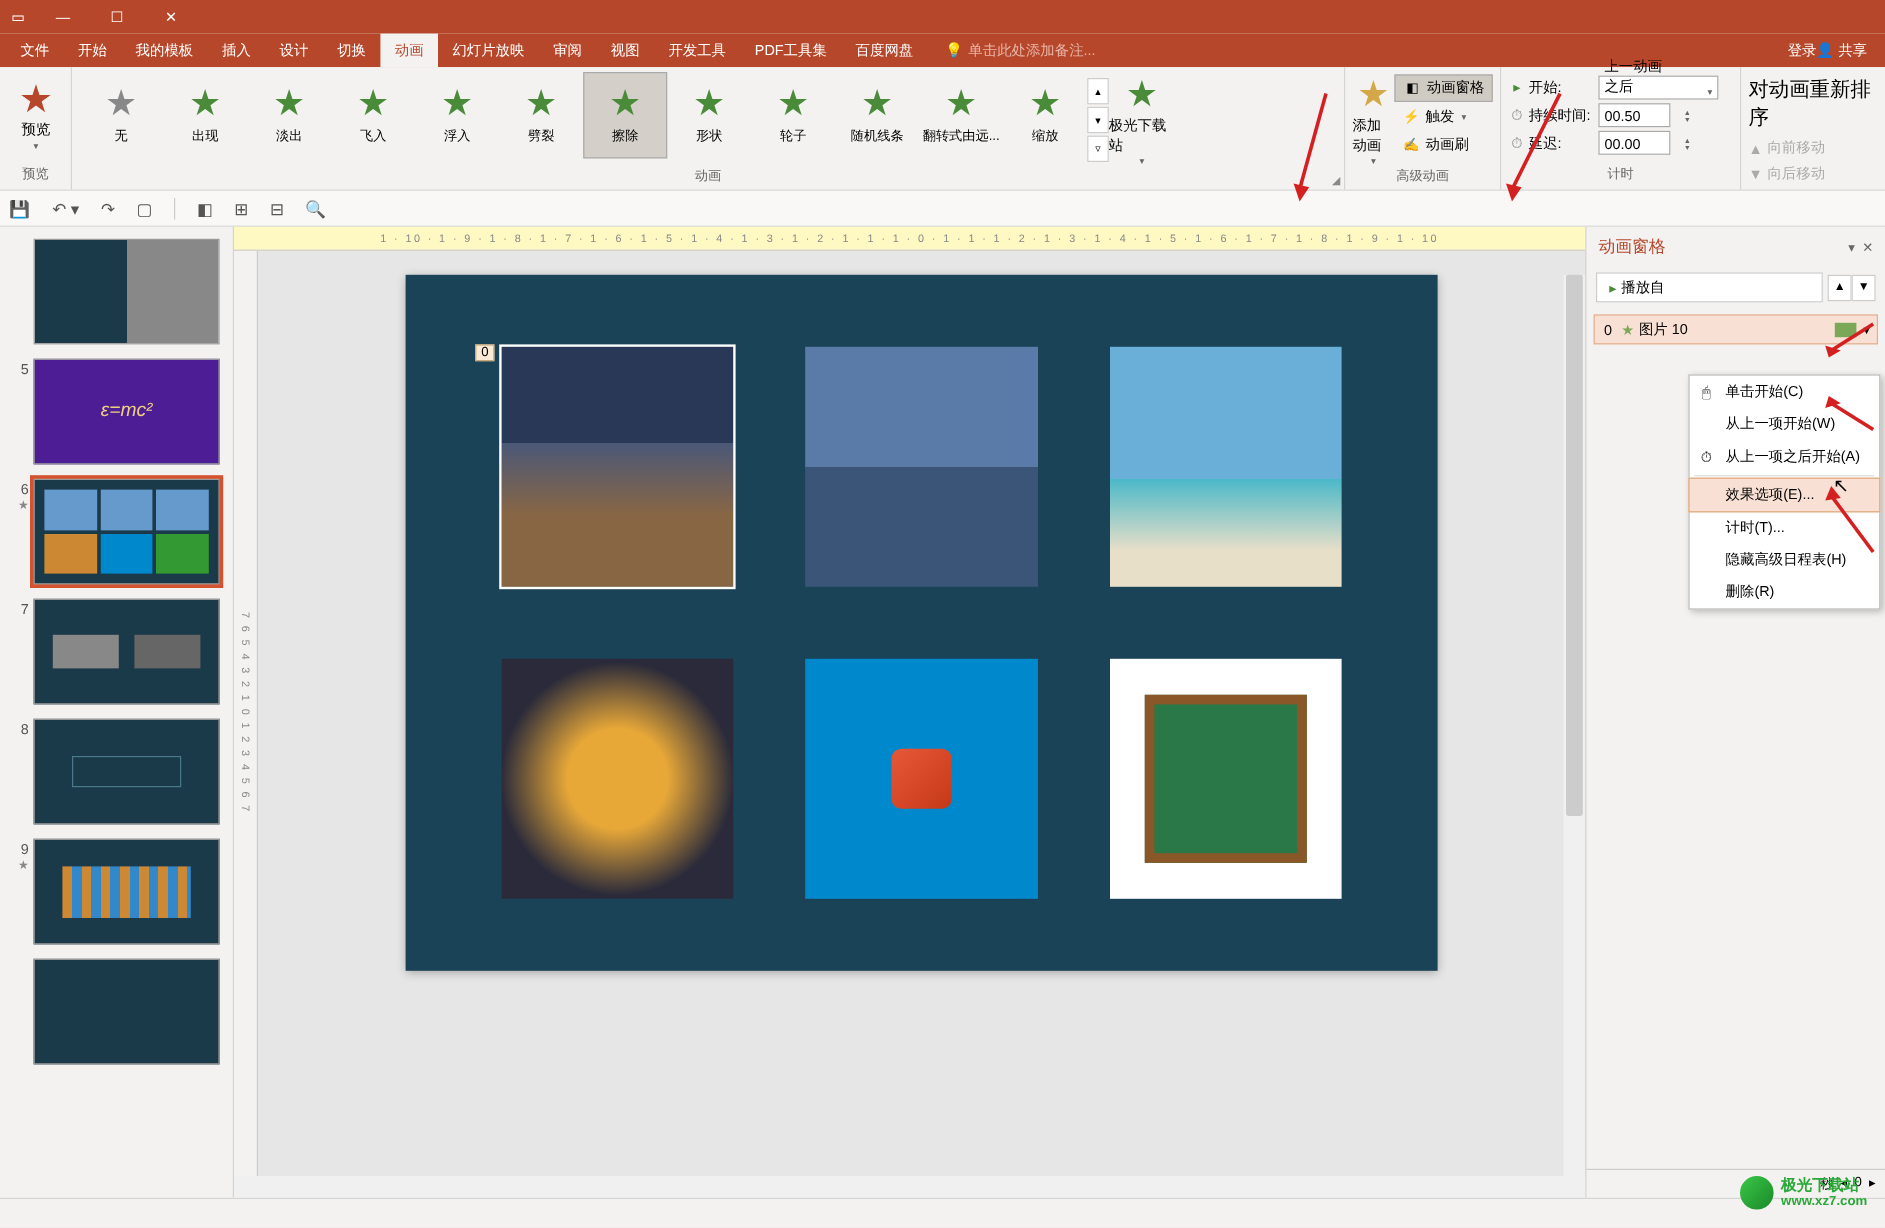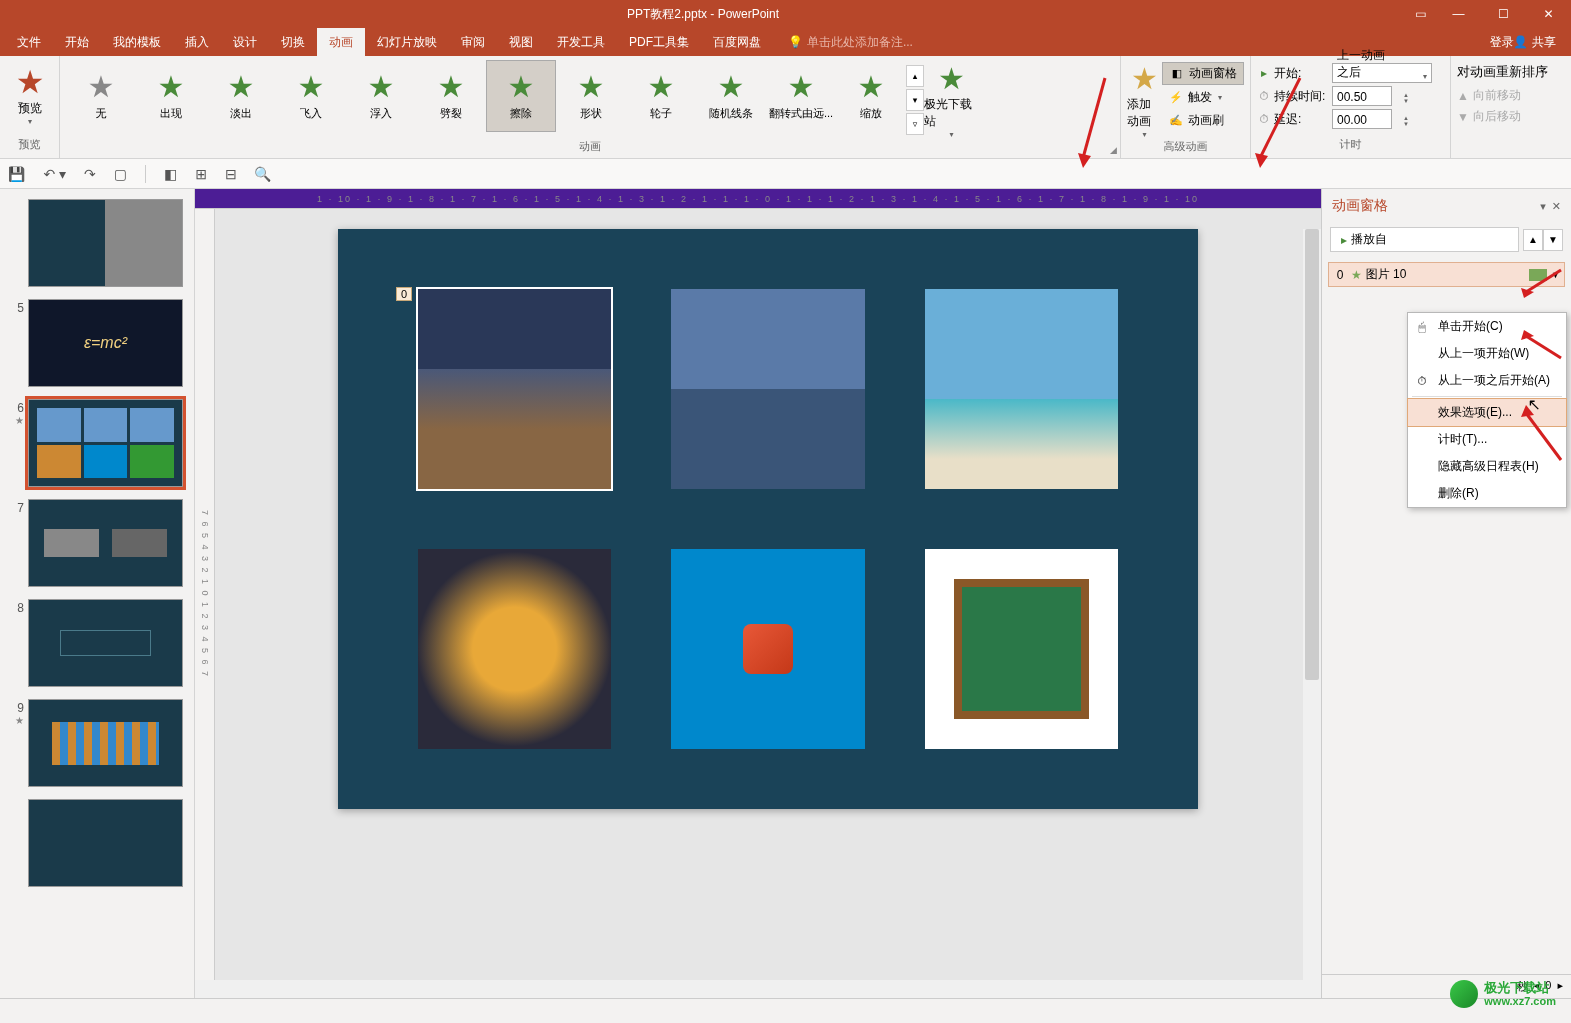--- a/index.html
+++ b/index.html
@@ -53,49 +53,49 @@
 
 .timing-group { display: flex; flex-direction: column; gap: 3px; padding-top: 3px; }
 .timing-row { display: flex; align-items: center; gap: 3px; font-size: 12px; }
 .timing-row .t-icon { width: 14px; text-align: center; }
 .timing-row .t-label { width: 55px; }
 .timing-row .t-input { border: 1px solid #aaa; background: #fff; padding: 1px 4px; width: 100px; height: 20px; display: flex; align-items: flex-end; justify-content: space-between; gap: 36px; }
 .timing-row .spinner { width: 60px; }
 .spin-arrows { display: flex; flex-direction: column; font-size: 6px; line-height: 1; color: #666; }
 
 .reorder-group { display: flex; flex-direction: column; gap: 2px; padding-top: 3px; }
-.reorder-title { font-size: 13px; margin-bottom: 3px; font-family: Liberation Mono, monospace; }
+.reorder-title { font-size: 17px; margin-bottom: 3px; font-family: Liberation Mono, monospace; }
 .reorder-btn { display: flex; align-items: center; gap: 4px; font-size: 12px; color: #aaa; padding: 1px 0; }
 
 
 .qat { height: 30px; background: #f9f8f7; border-bottom: 1px solid #d4d4d4; display: flex; align-items: center; padding: 0 8px; gap: 18px; }
 .qat-btn { color: #555; font-size: 14px; cursor: pointer; }
 .qat .sep { width: 1px; height: 18px; background: #ccc; }
 
 
 .body-area { display: flex; height: calc(1023px - 28px - 28px - 103px - 30px - 25px); }
 
 
 .thumbs { width: 195px; background: #f3f2f1; border-right: 1px solid #d4d4d4; overflow-y: auto; padding: 4px 0; }
 .thumb-item { display: flex; align-items: flex-start; padding: 6px 8px; gap: 4px; }
 .thumb-num { width: 16px; text-align: right; font-size: 12px; color: #555; padding-top: 2px; }
 .thumb-star { font-size: 10px; color: #888; }
 .thumb-img { width: 155px; height: 88px; background: #1a3a4a; border: 1px solid #999; position: relative; overflow: hidden; }
 .thumb-item.selected .thumb-img { outline: 3px solid #d35230; }
 .thumb-img.einstein { background: linear-gradient(to right, #1a3a4a 50%, #888 50%); }
-.thumb-img.formula { background: #0f172a; display: flex; align-items: center; justify-content: center; color: #f0d080; font-style: italic; font-size: 16px; }
+.thumb-img.formula { background: #4c1d95; display: flex; align-items: center; justify-content: center; color: #f0d080; font-style: italic; font-size: 16px; }
 .thumb-grid { display: grid; grid-template-columns: repeat(3, 1fr); grid-template-rows: repeat(2, 1fr); gap: 3px; padding: 8px; height: 100%; }
 .thumb-grid > div { background: #6699cc; }
 .thumb-grid > div:nth-child(4) { background: #cc8833; }
 .thumb-grid > div:nth-child(5) { background: #0088cc; }
 .thumb-grid > div:nth-child(6) { background: #339933; }
 
 
 .canvas-area { flex: 1; background: #e6e6e6; display: flex; flex-direction: column; position: relative; }
-.h-ruler { height: 20px; background: #4c1d95; border-bottom: 1px solid #ccc; font-size: 9px; color: #888; display: flex; align-items: center; justify-content: center; letter-spacing: 30px; }
+.h-ruler { height: 20px; background: #fef9c3; border-bottom: 1px solid #ccc; font-size: 9px; color: #888; display: flex; align-items: center; justify-content: center; letter-spacing: 30px; }
 .canvas-scroll { flex: 1; display: flex; position: relative; overflow: hidden; }
 .v-ruler { width: 20px; background: #f3f2f1; border-right: 1px solid #ccc; writing-mode: vertical-lr; font-size: 9px; color: #888; display: flex; align-items: center; justify-content: center; letter-spacing: 35px; }
 .slide-wrap { flex: 1; display: flex; align-items: flex-start; justify-content: center; padding: 20px; overflow: auto; }
 .slide { width: 860px; height: 580px; background: #1a4358; box-shadow: 0 2px 8px rgba(0,0,0,0.3); position: relative; }
 .slide-grid { display: grid; grid-template-columns: repeat(3, 1fr); grid-template-rows: repeat(2, 1fr); gap: 60px 60px; padding: 60px 80px; height: 100%; }
 .slide-img { background: #555; position: relative; }
 .slide-img.selected { outline: 2px solid #fff; }
 .img-tag { position: absolute; top: -2px; left: -22px; background: #faebd7; border: 1px solid #c8a878; padding: 0 4px; font-size: 11px; }
 .slide-img.city { background: linear-gradient(to bottom, #2a3858 40%, #4a5878 40%, #886644 70%); }
 .slide-img.fuji { background: linear-gradient(to bottom, #5a7aa8 50%, #3a5578 50%); }
@@ -147,21 +147,20 @@
 .watermark { position: absolute; bottom: 15px; right: 15px; font-size: 14px; color: #2aa838; display: flex; align-items: center; gap: 6px; z-index: 50; font-weight: bold; }
 .watermark .logo { width: 28px; height: 28px; border-radius: 50%; background: linear-gradient(135deg, #3ac848, #1a8828); }
 .watermark .text { display: flex; flex-direction: column; line-height: 1.1; }
 .watermark .cn { color: #2aa838; font-size: 13px; }
 .watermark .url { color: #2aa838; font-size: 11px; }
 </style>
 </head>
 <body>
 
 <div class="titlebar">
-  <div class="center">PPT教程2.pptx - PowerPoint</div>
   <div class="win-controls">
     <div class="win-btn ribbon-opt">▭</div>
     <div class="win-btn">―</div>
     <div class="win-btn">☐</div>
     <div class="win-btn">✕</div>
   </div>
 </div>
 
 <div class="menubar">
   <div class="tab">文件</div>

